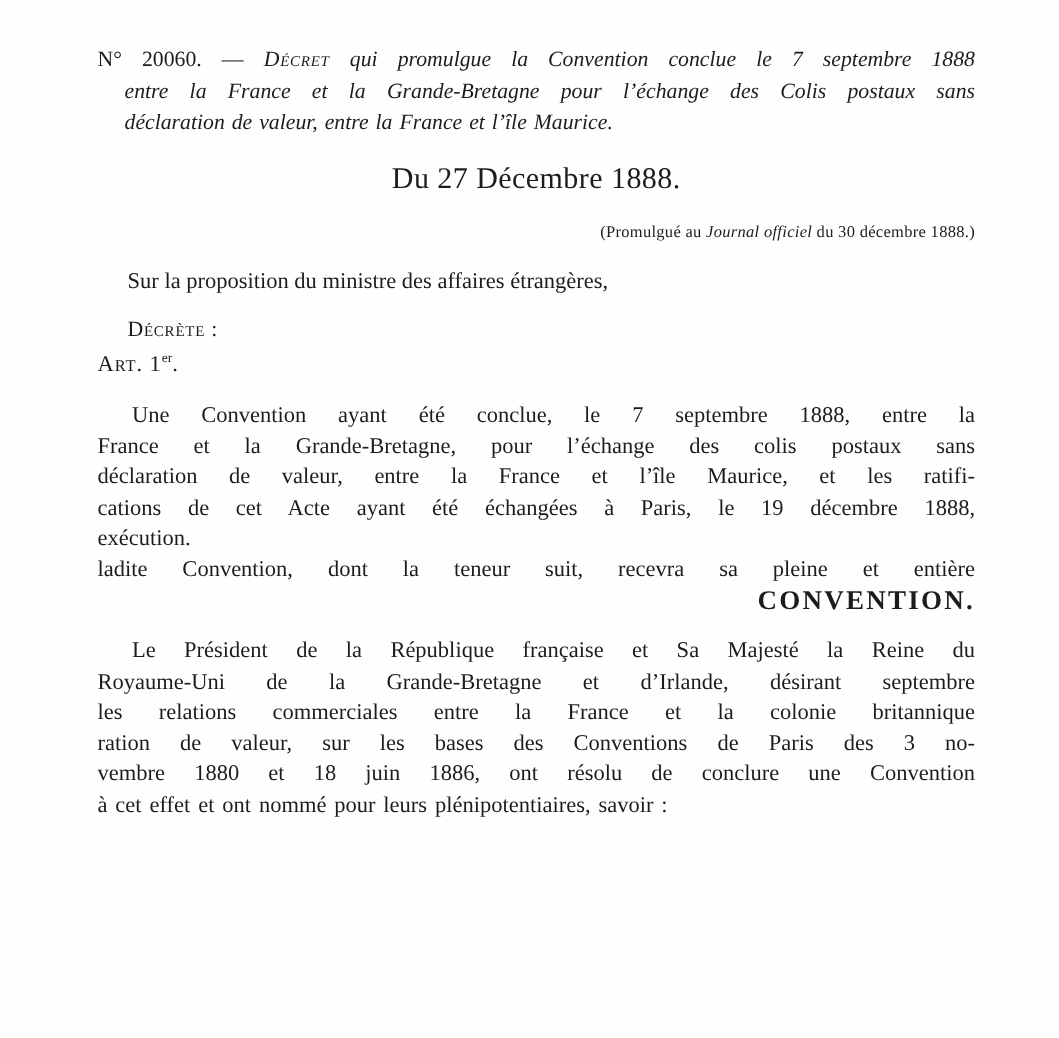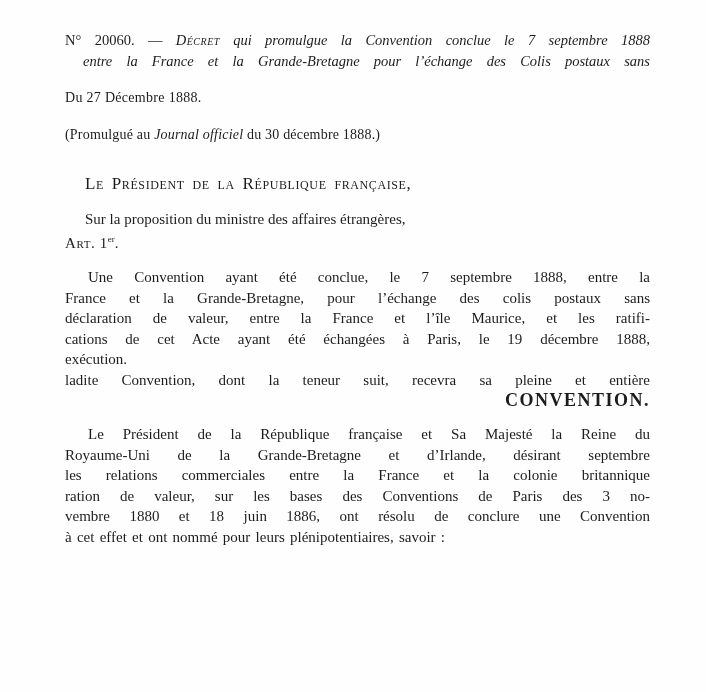--- a/index.html
+++ b/index.html
@@ -22,30 +22,30 @@
     font-size: 14.5px;
     line-height: 21px;
     word-spacing: 1px;
   }
   .header-block .rm { font-style: normal; }
   .header-block .sc-it { font-variant: small-caps; letter-spacing: 0.5px; }
   .hline.ind { margin-left: 18px; }
 
   .date-line {
     margin-top: 16px;
-    font-size: 14px;
+    font-size: 20px;
     line-height: 20px;
-    text-align: left;
+    text-align: center;
     letter-spacing: 0.3px;
   }
   .promulgation {
     margin-top: 18px;
-    font-size: 14px;
+    font-size: 11px;
     line-height: 17px;
-    text-align: left;
+    text-align: right;
     letter-spacing: 0.2px;
   }
   .it { font-style: italic; }
 
   .president-line {
     margin-top: 30px;
     margin-left: 20px;
     font-variant: small-caps;
     font-size: 17px;
     line-height: 22px;
@@ -94,30 +94,31 @@
 <div class="page">
 
   <div class="header-block">
     <div class="hline j">
       <span class="rm">N° 20060.</span>
       <span class="rm">—</span>
       <span class="sc-it">Décret</span>
       <span>qui promulgue la Convention conclue le 7 septembre 1888</span>
     </div>
     <div class="hline ind j">entre la France et la Grande-Bretagne pour l’échange des Colis postaux sans</div>
+    <div class="hline ind">déclaration de valeur, entre la France et l’île Maurice.</div>
   </div>
 
   <div class="date-line">Du 27 Décembre 1888.</div>
 
   <div class="promulgation"><span>(Promulgué au </span><span class="it">Journal officiel</span><span> du 30 décembre 1888.)</span></div>
 
-  <div class="president-line">Le Président de la République française,</div>
 
   <div class="proposition-line">Sur la proposition du ministre des affaires étrangères,</div>
 
+  <div class="decrete-line">Décrète :</div>
 
   <div class="article-heading"><span class="sc">Art. 1</span><sup>er</sup><span>.</span></div>
 
   <div class="para para1">
     <div class="pline first j">Une Convention ayant été conclue, le 7 septembre 1888, entre la</div>
     <div class="pline j">France et la Grande-Bretagne, pour l’échange des colis postaux sans</div>
     <div class="pline j">déclaration de valeur, entre la France et l’île Maurice, et les ratifi-</div>
     <div class="pline j">cations de cet Acte ayant été échangées à Paris, le 19 décembre 1888,</div>
     <div class="pline last">exécution.</div>
     <div class="pline j">ladite Convention, dont la teneur suit, recevra sa pleine et entière</div>

